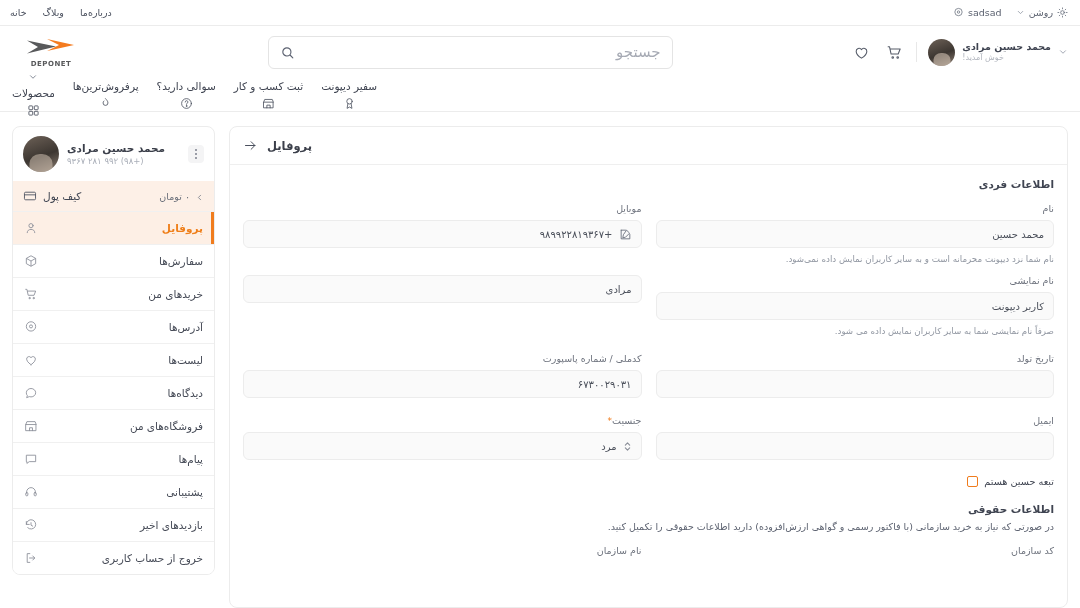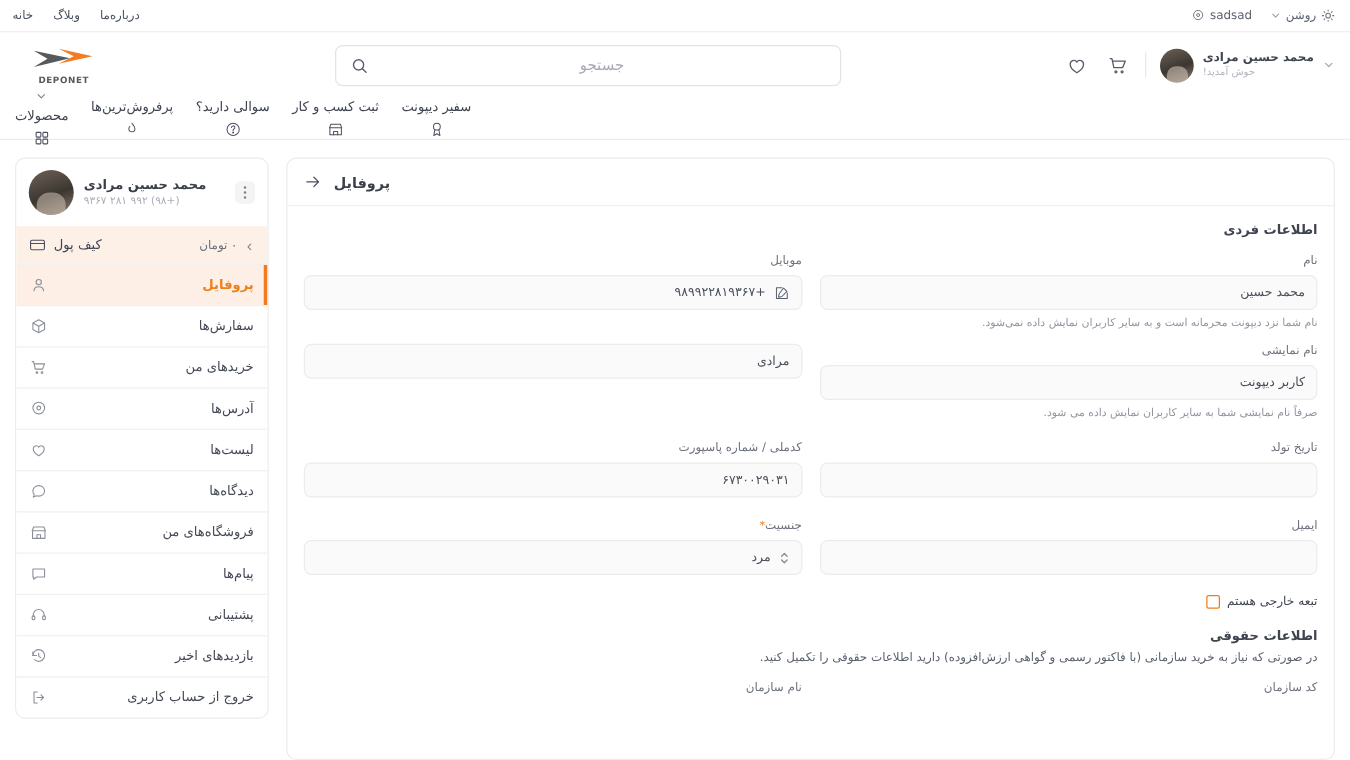--- a/index.html
+++ b/index.html
@@ -37,21 +37,21 @@
   }
   .logo-wrap { display:flex; align-items:center; width: 78px; justify-content:center; }
   .logo-mark { display:flex; flex-direction:column; align-items:center; gap:1px;}
   .logo-text { font-size: 7px; letter-spacing: .5px; color:#58595b; font-weight:bold; }
 
   .search-box {
     width: 405px; height: 33px; border: 1px solid #e4e4e4; border-radius: 6px;
     display: flex; align-items: center; padding: 0 11px; gap: 8px;
     background: #fff;
   }
-  .search-ph { font-size: 12px; color: #a6aab4; flex: 1; text-align: center; }
+  .search-ph { font-size: 15px; color: #a6aab4; flex: 1; text-align: right; }
 
   .user-zone { display: flex; align-items: center; gap: 11px; }
   .icon-btn { width: 22px; height: 22px; display:flex; align-items:center; justify-content:center; color:#565c69; }
   .divider-v { width:1px; height:20px; background:#e8e8e8; }
   .user-chip { display: flex; align-items: center; gap: 7px; }
   .avatar {
     width: 27px; height: 27px; border-radius: 50%;
     background: linear-gradient(160deg,#6e6258 0%,#3c3631 55%,#8d7f73 100%);
     position: relative; overflow: hidden; flex: none;
   }
@@ -382,21 +382,21 @@
                   <path d="M3 7l3-3 3 3"></path>
                     <path d="M3 11l3 3 3-3"></path>
                 </svg>
               </span>
               <span class="val">مرد</span>
             </div>
           </div>
         </div>
 
         <div class="checkrow">
-          <span>تبعه خارجی هستم</span>
+          <span>تبعه حسین هستم</span>
           <span class="checkbox"></span>
         </div>
 
         <div class="legal-title">اطلاعات حقوقی</div>
         <div class="legal-desc">در صورتی که نیاز به خرید سازمانی (با فاکتور رسمی و گواهی ارزش‌افزوده) دارید اطلاعات حقوقی را تکمیل کنید.</div>
 
         <div class="form-grid">
           <div class="field">
             <span class="field-label">کد سازمان</span>
           </div>

